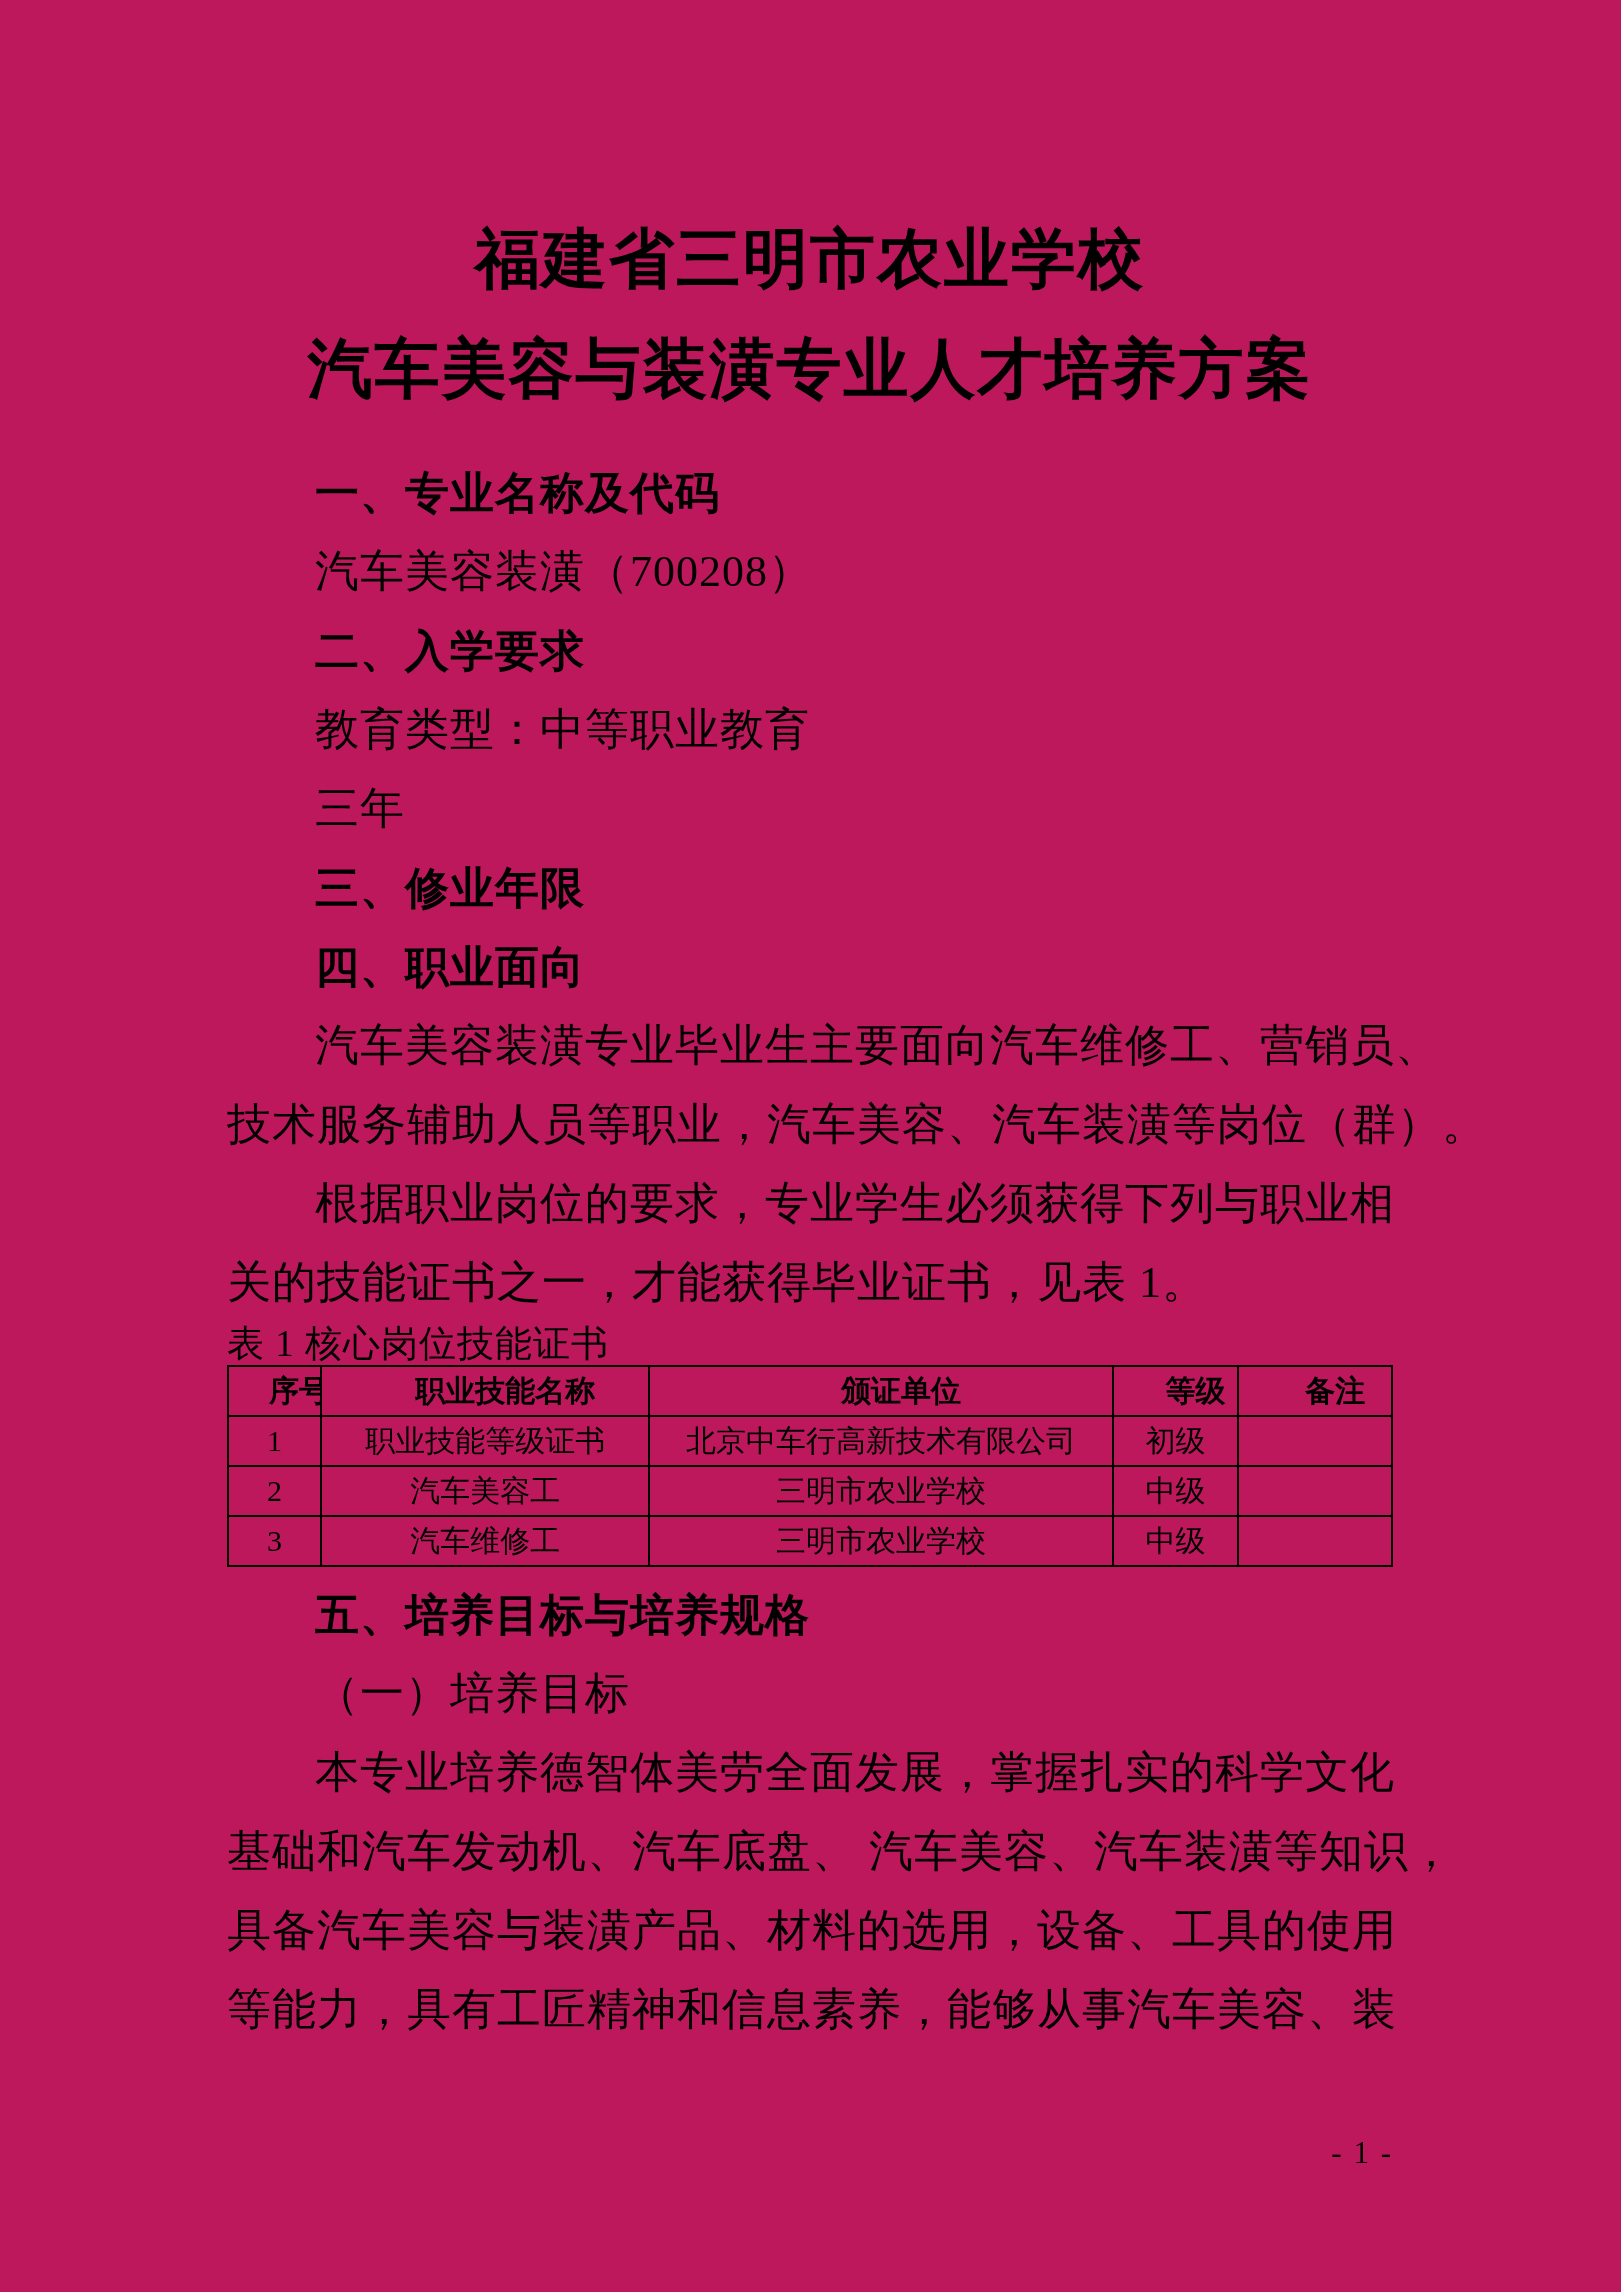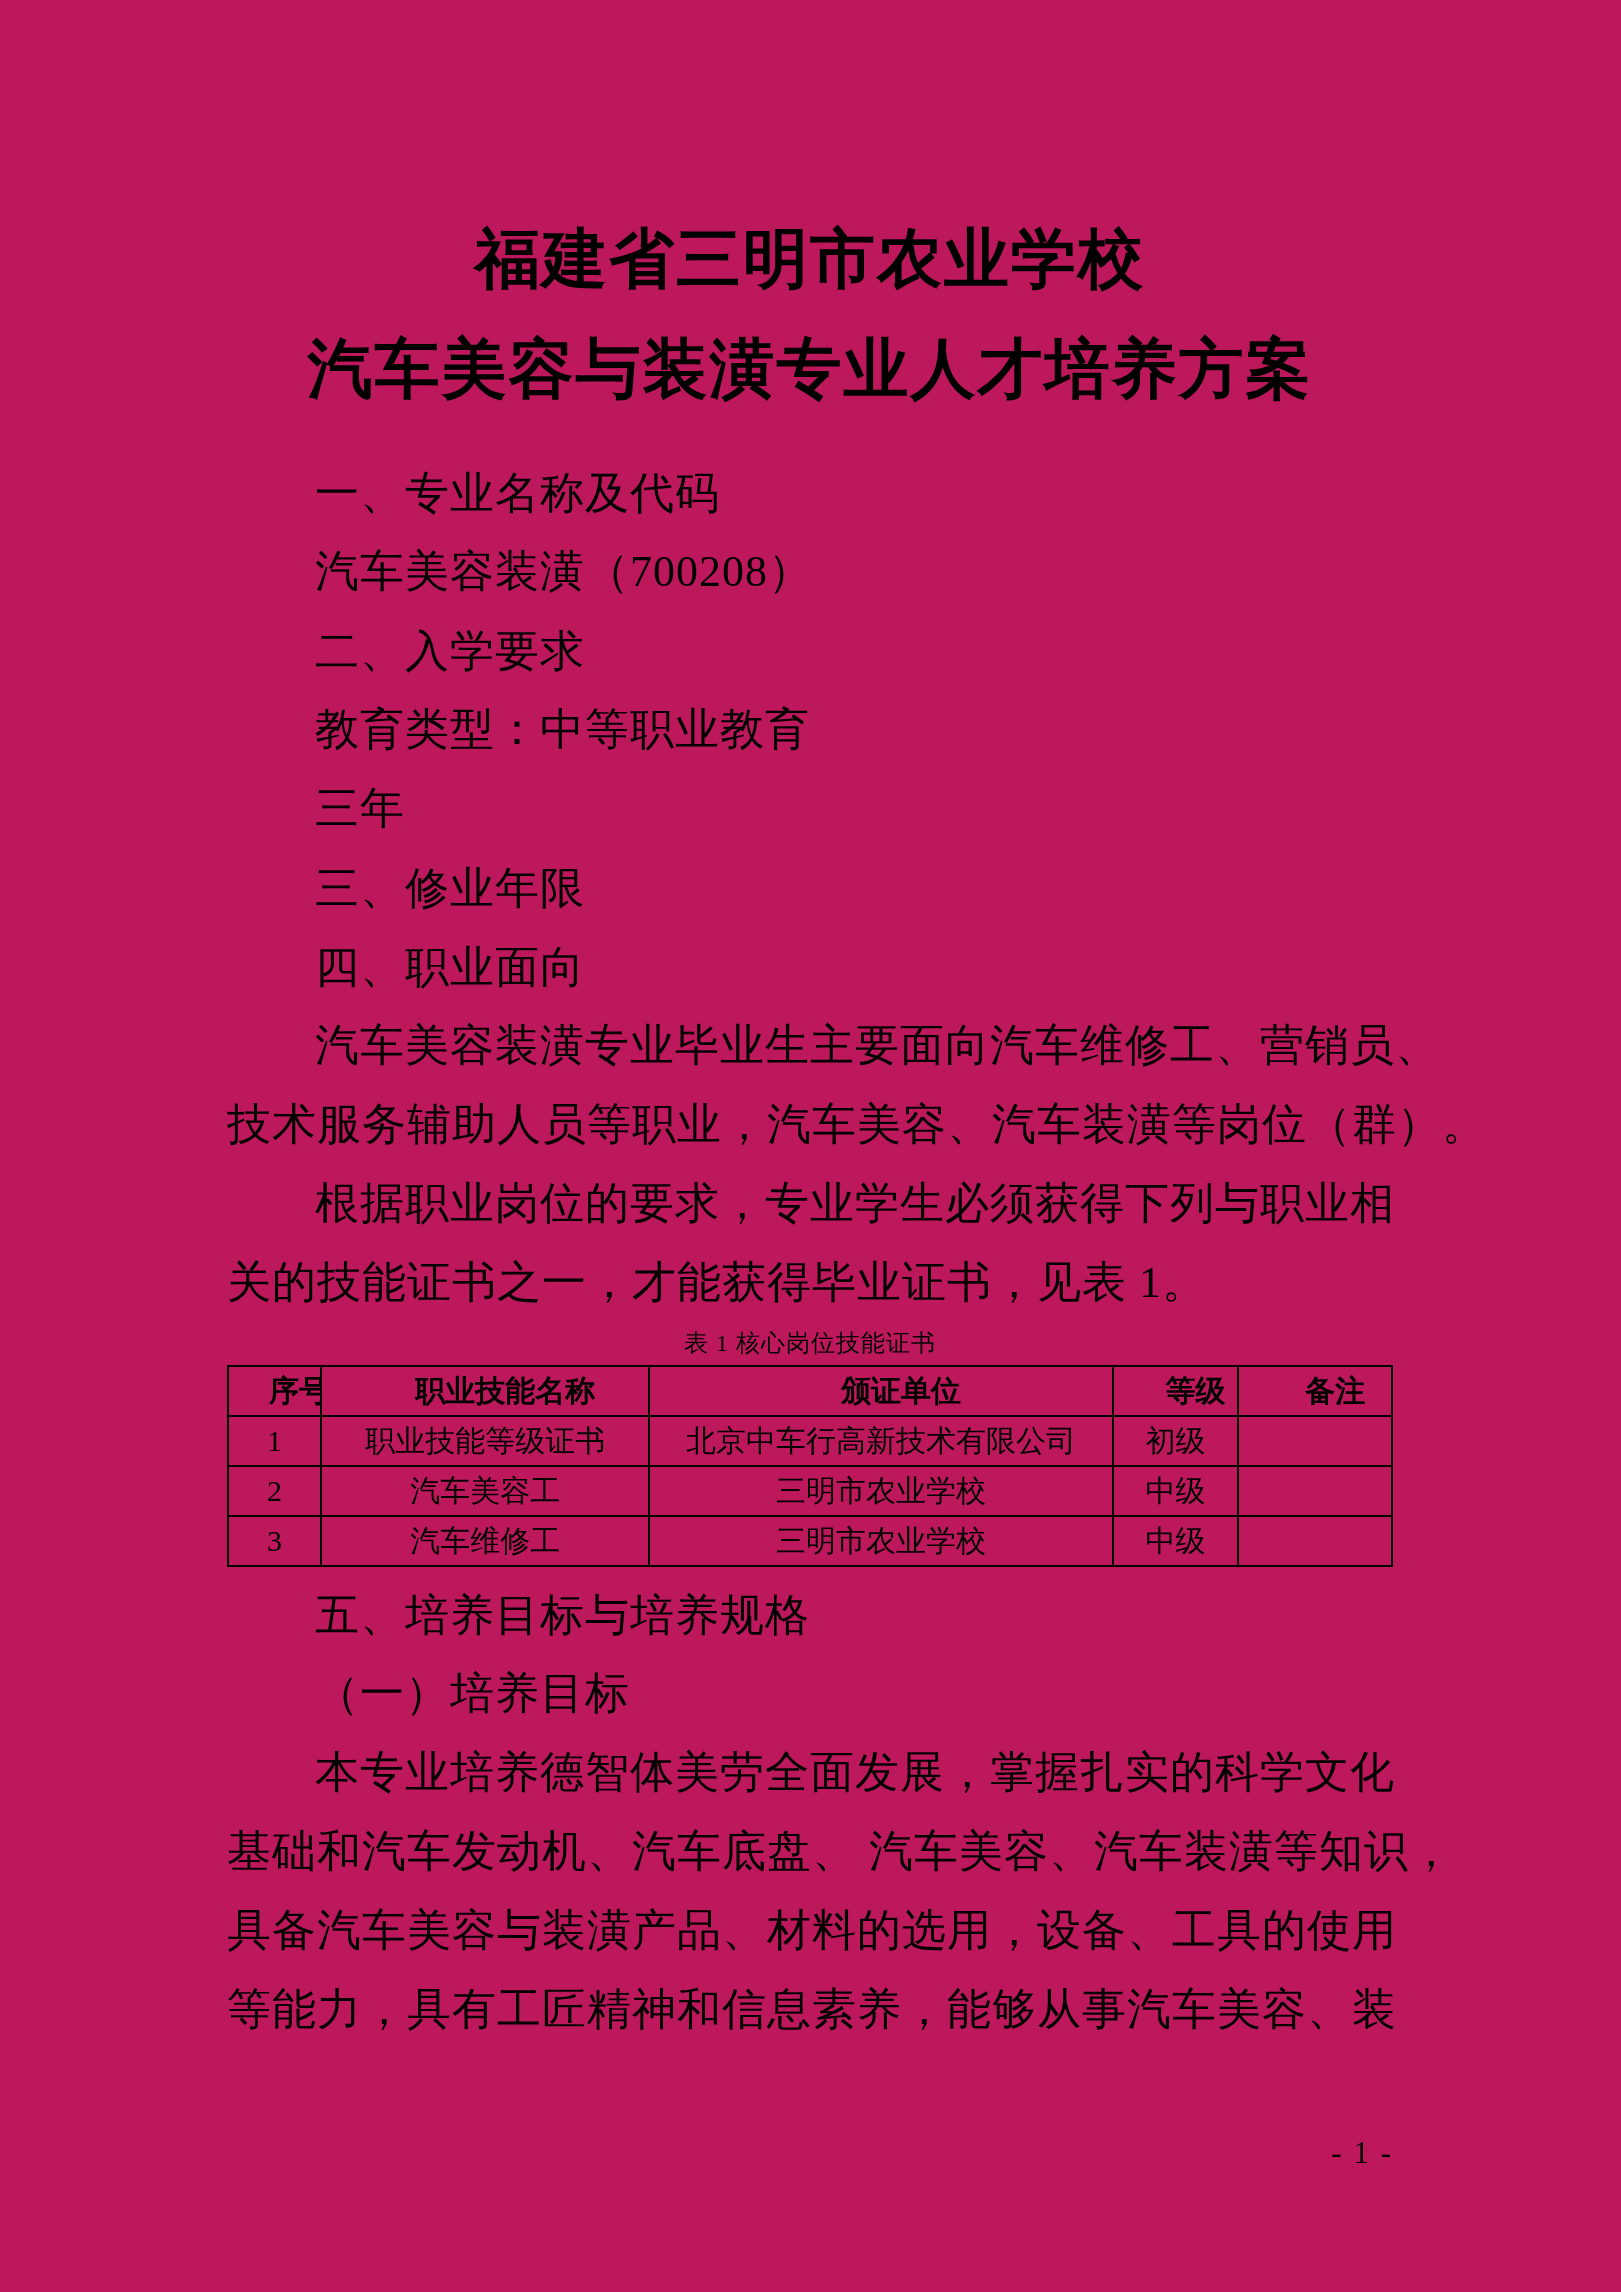--- a/index.html
+++ b/index.html
@@ -36,32 +36,31 @@
   .lines { margin-top: 29px; }
   .ln {
     font-size: 44px;
     height: 79px;
     line-height: 79px;
     letter-spacing: 1px;
     white-space: nowrap;
   }
   .hd {
     font-family: "Liberation Sans", "DejaVu Sans", sans-serif;
-    font-weight: normal;
+    font-weight: bold;
   }
   .ind { padding-left: 88px; }
   .fill {
     text-align: justify;
     text-align-last: justify;
   }
   .tbl-caption {
-    font-size: 24px;
+    font-size: 37px;
     height: 43px;
     line-height: 43px;
-    text-align: center;
     letter-spacing: 1px;
   }
   table.skills {
     width: 100%;
     border-collapse: collapse;
     table-layout: fixed;
   }
   table.skills th, table.skills td {
     border: 2px solid #000;
     height: 50px;

